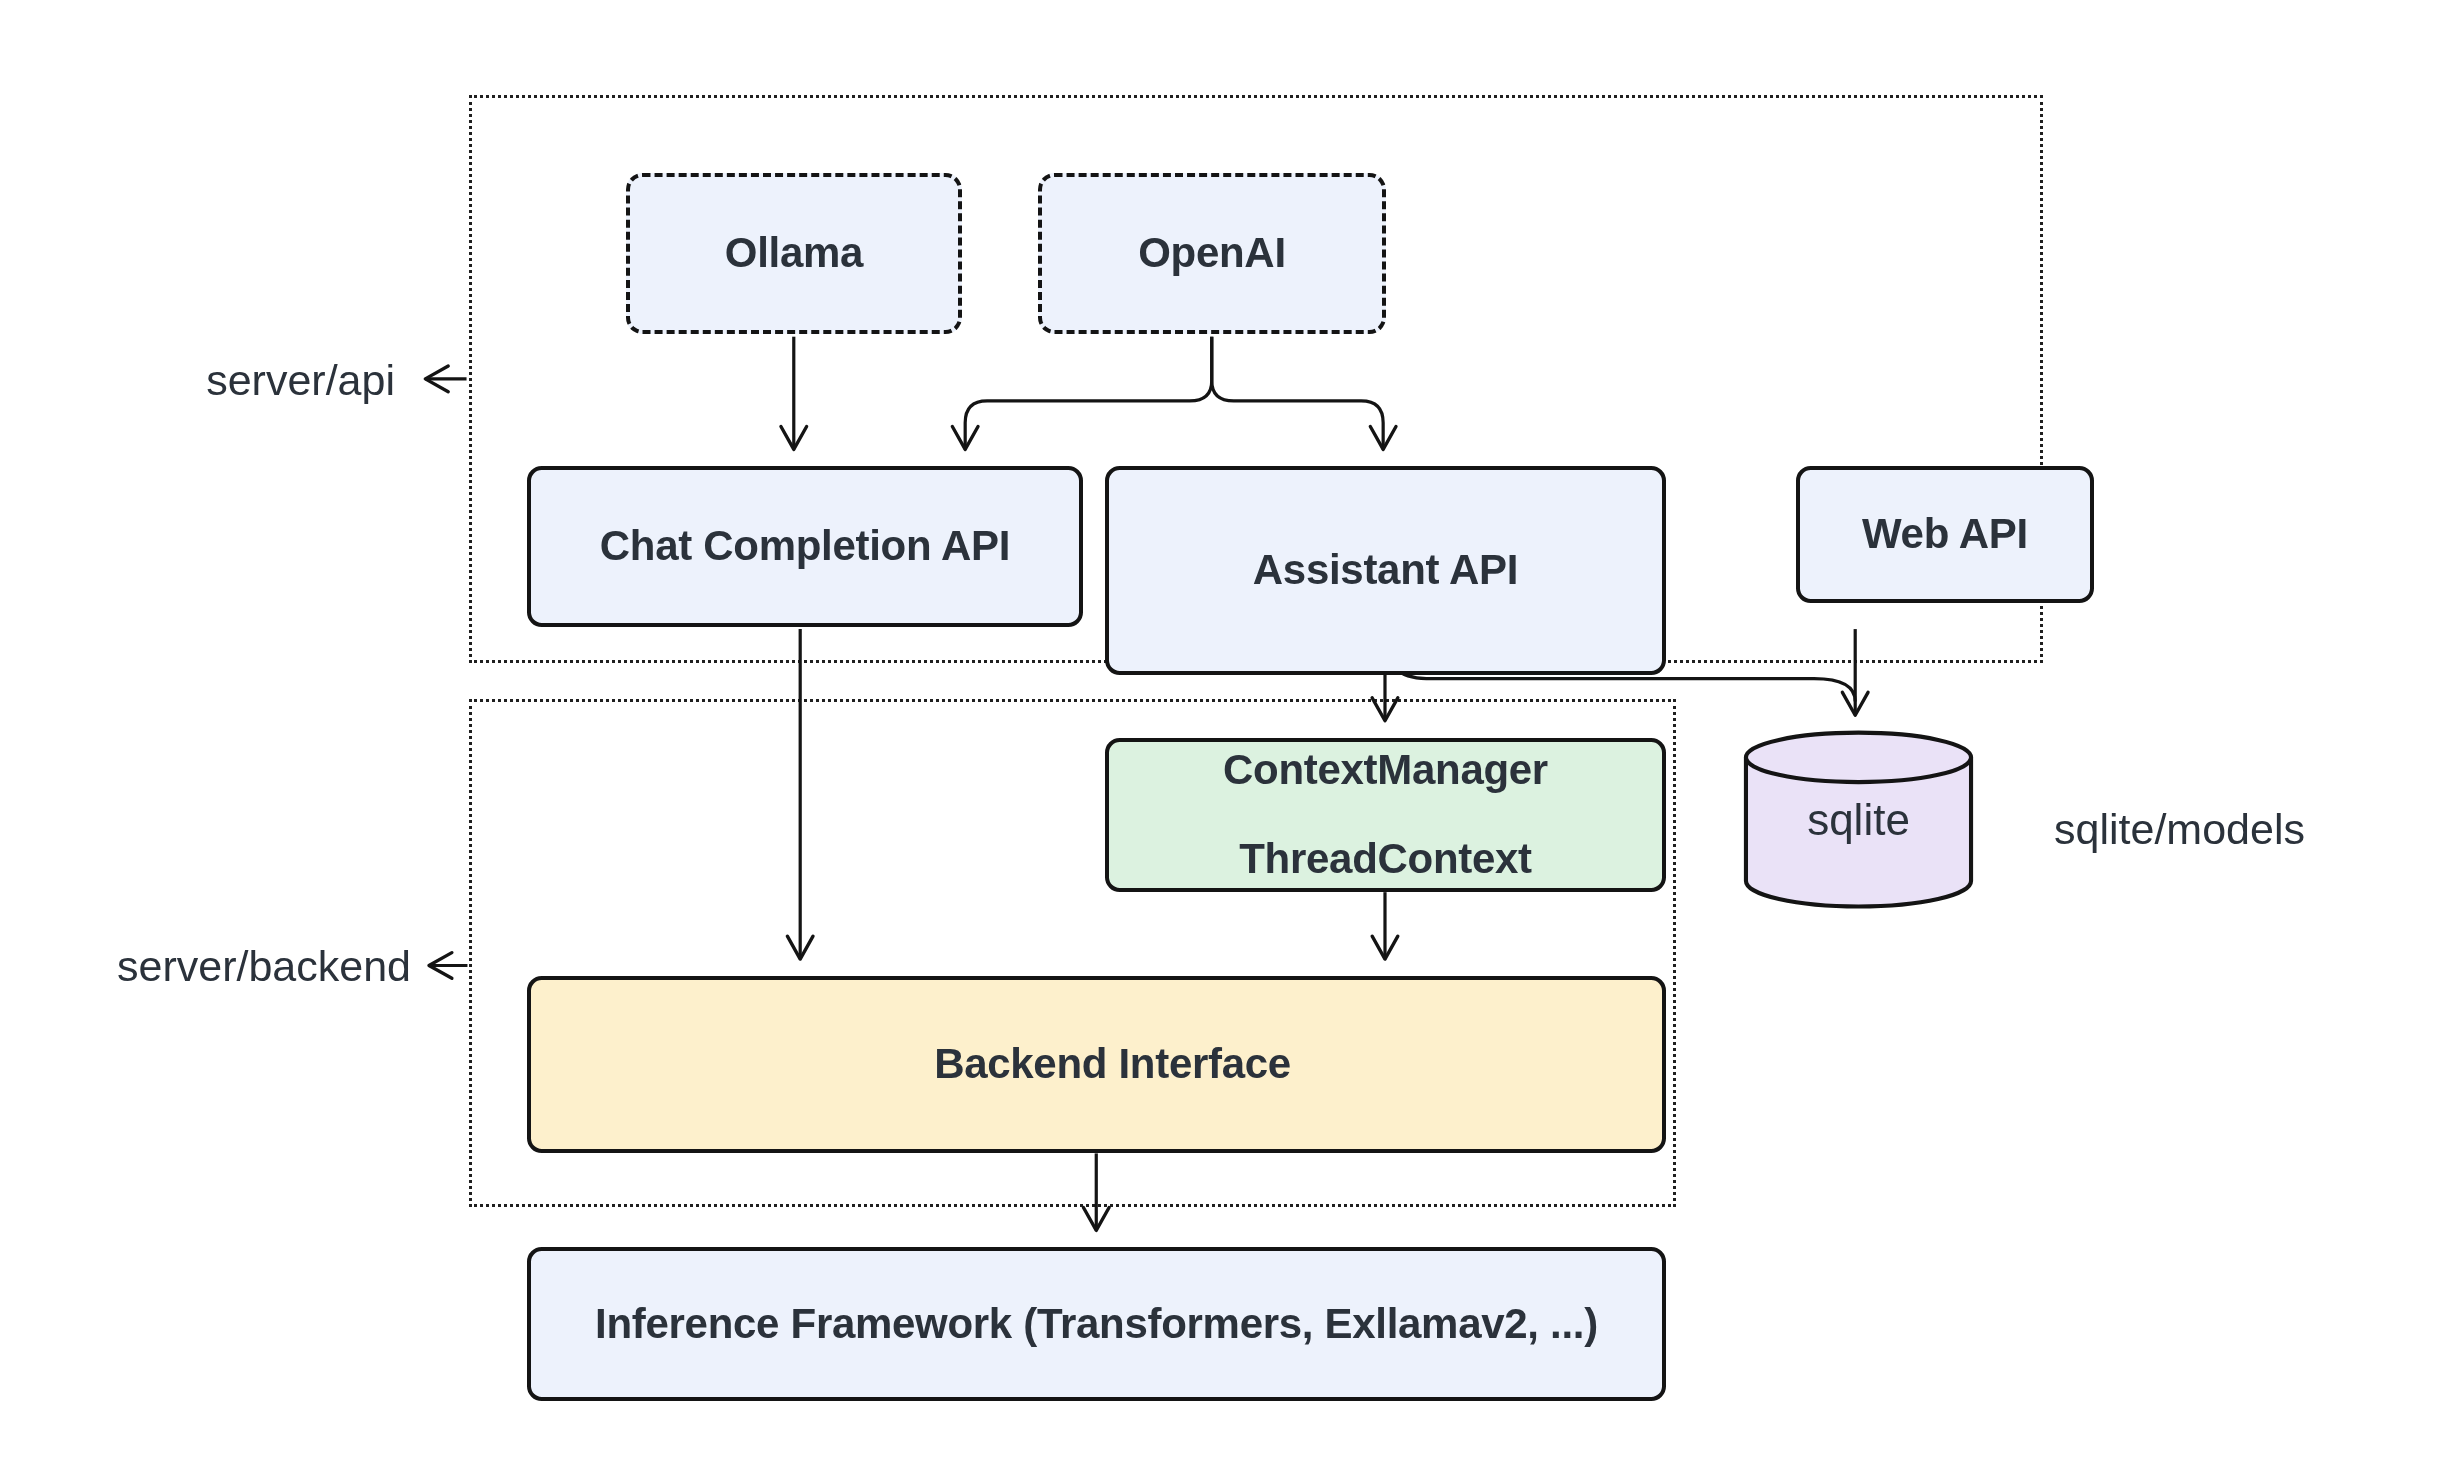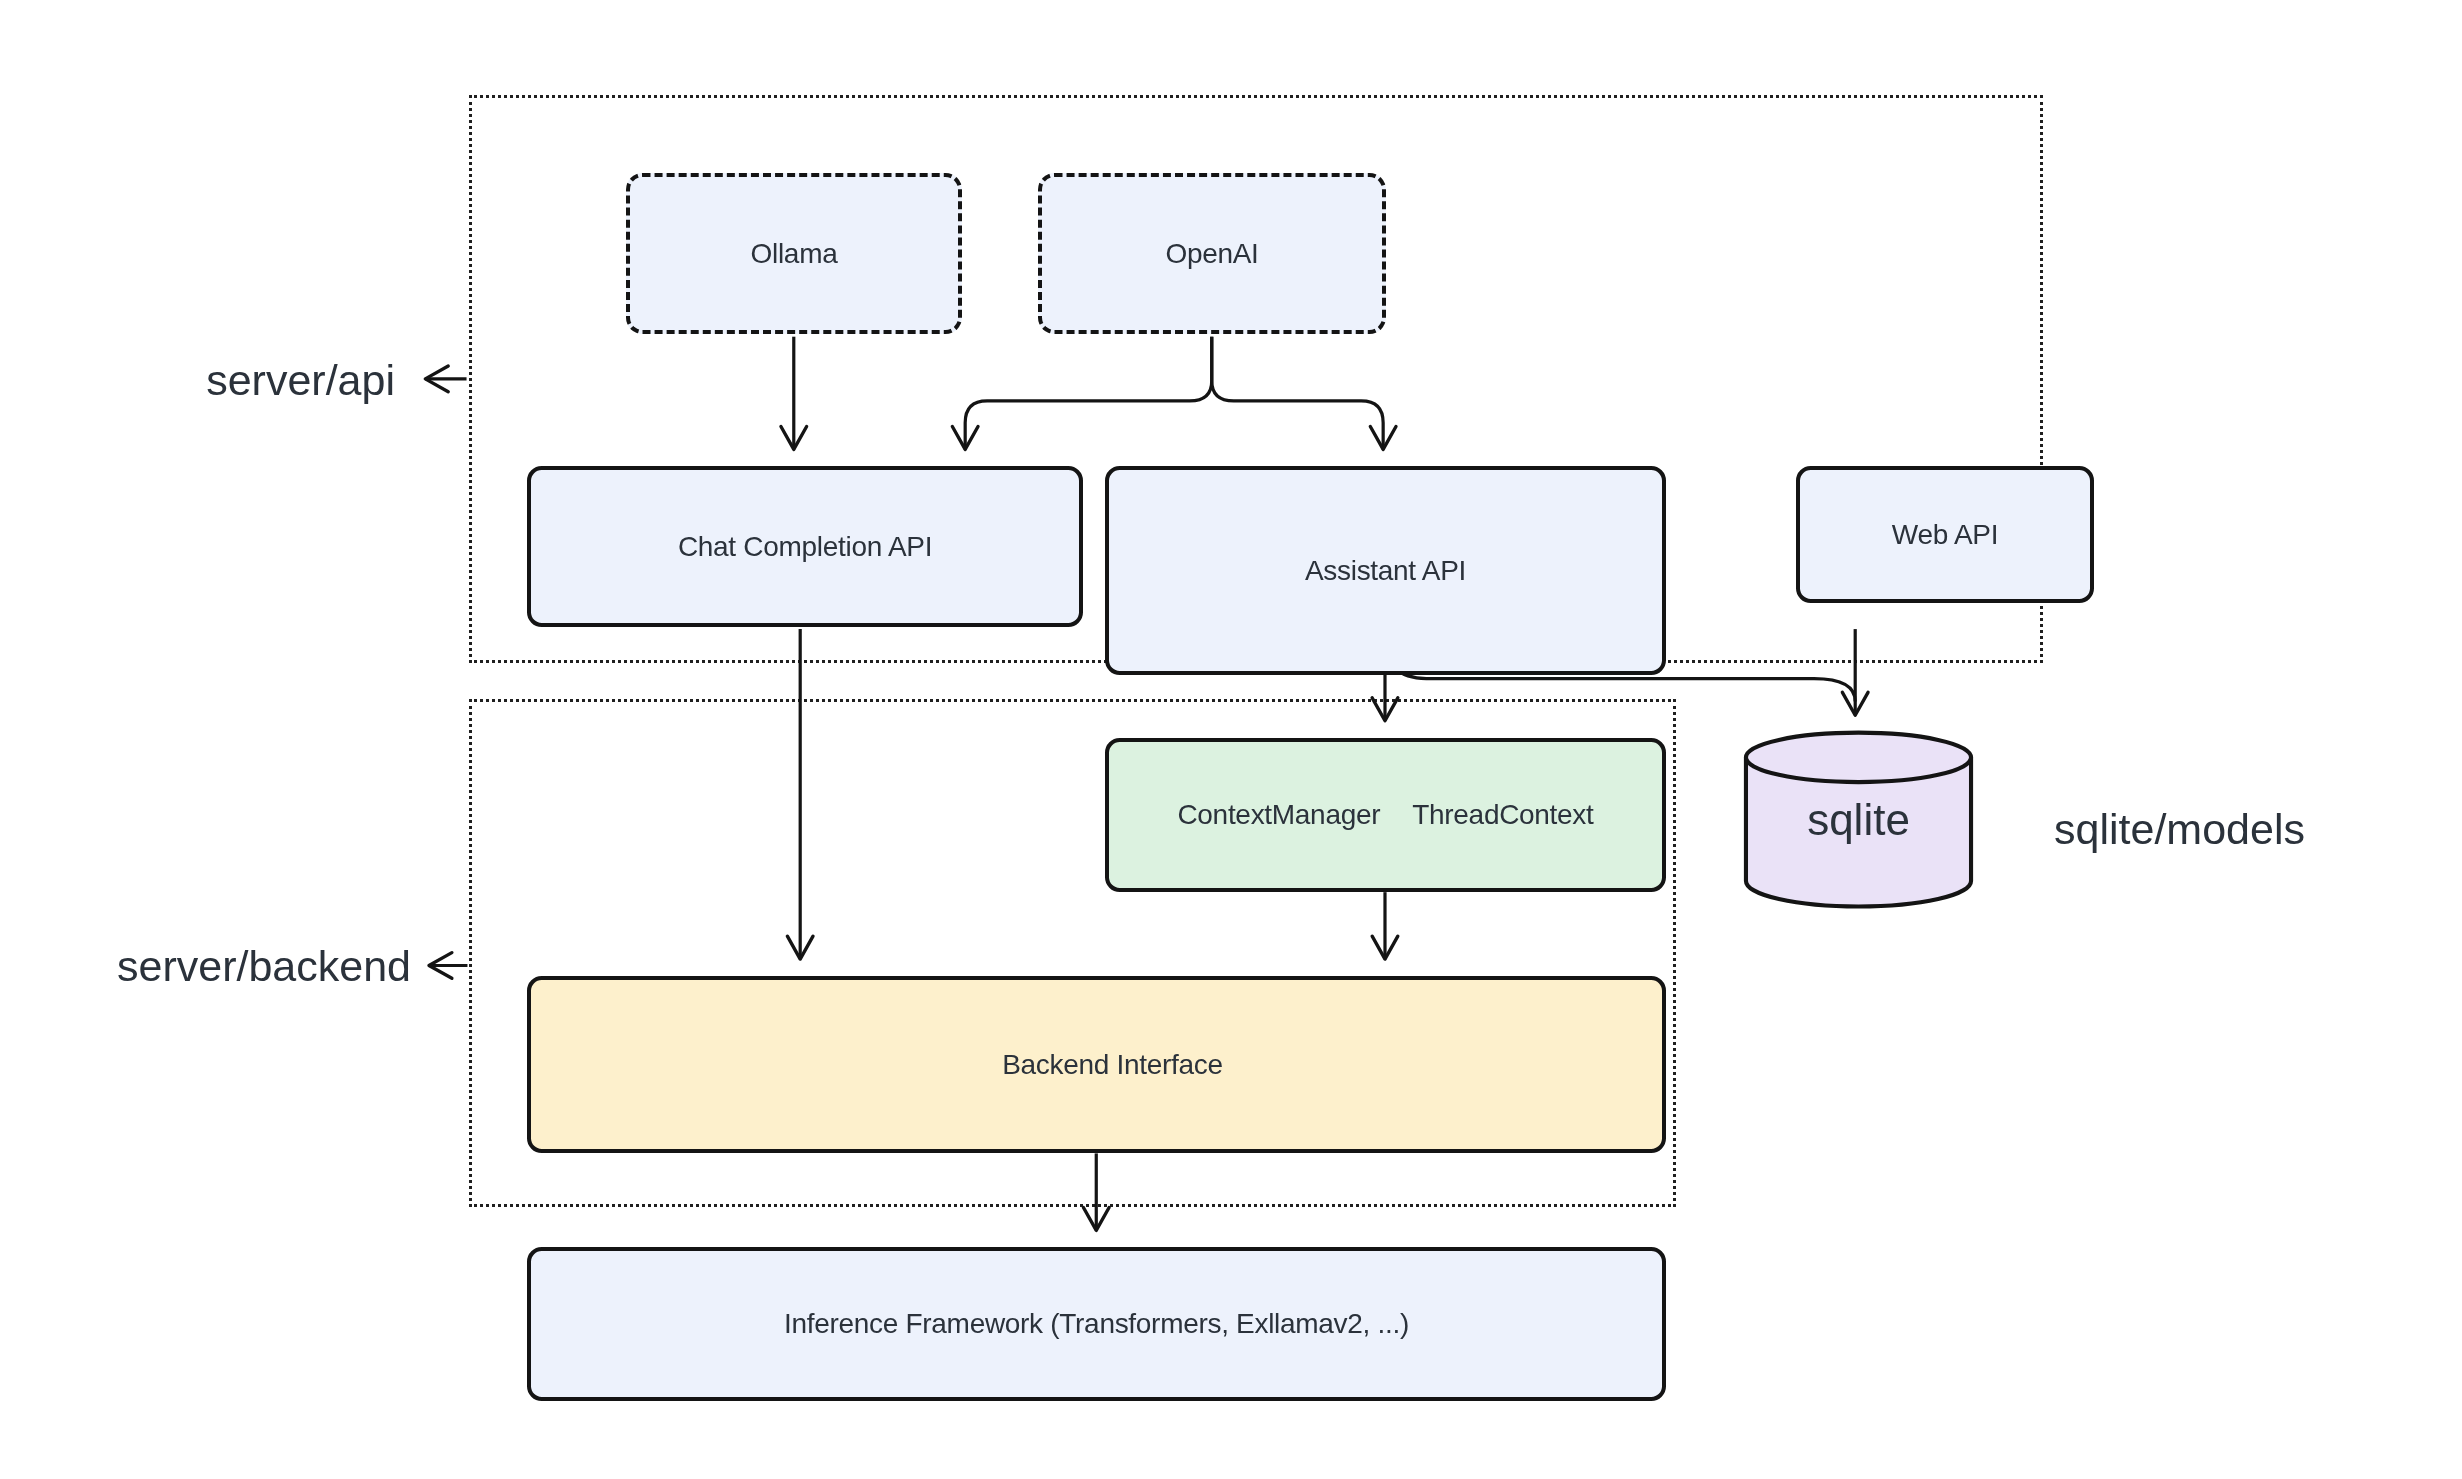--- a/index.html
+++ b/index.html
@@ -16,24 +16,25 @@
     position:absolute;
     border:3.7px dotted #1f1f1f;
     background:transparent;
   }
   .node{
     position:absolute;
     border:4.1px solid #141414;
     border-radius:14.7px;
     background:#edf2fc;
     display:flex;align-items:center;justify-content:center;
-    font-size:28px;
+    font-size:42px;
     line-height:1.35;
     letter-spacing:-0.3px;
     box-sizing:border-box;
+    font-weight:bold;
   }
   .node.dashed{border-style:dashed;border-width:4.6px;border-radius:16.5px;}
   .node.green{background:#dcf2e0;}
   .node.yellow{background:#fdf0cc;}
   .side-label{
     position:absolute;
     font-size:43px;
     white-space:nowrap;
   }
   .side-label.right-align{text-align:right;}
@@ -83,21 +84,21 @@
   <div class="node" style="left:527px;top:466px;width:556px;height:161px;">
     <span>Chat Completion API</span>
   </div>
   <div class="node" style="left:1105px;top:466px;width:561px;height:209px;">
     <span>Assistant API</span>
   </div>
   <div class="node" style="left:1796px;top:466px;width:298px;height:137px;">
     <span>Web API</span>
   </div>
 
-  <div class="node green" style="left:1105px;top:738px;width:561px;height:154px;flex-direction:row;gap:32px;">
+  <div class="node green" style="left:1105px;top:738px;width:561px;height:154px;flex-direction:column;gap:32px;">
     <span>ContextManager</span>
     <span>ThreadContext</span>
   </div>
   <div class="node yellow" style="left:527px;top:976px;width:1139px;height:177px;padding-left:32px;">
     <span>Backend Interface</span>
   </div>
 
   <div class="node" style="left:527px;top:1247px;width:1139px;height:154px;">
     <span>Inference Framework (Transformers, Exllamav2, ...)</span>
   </div>

